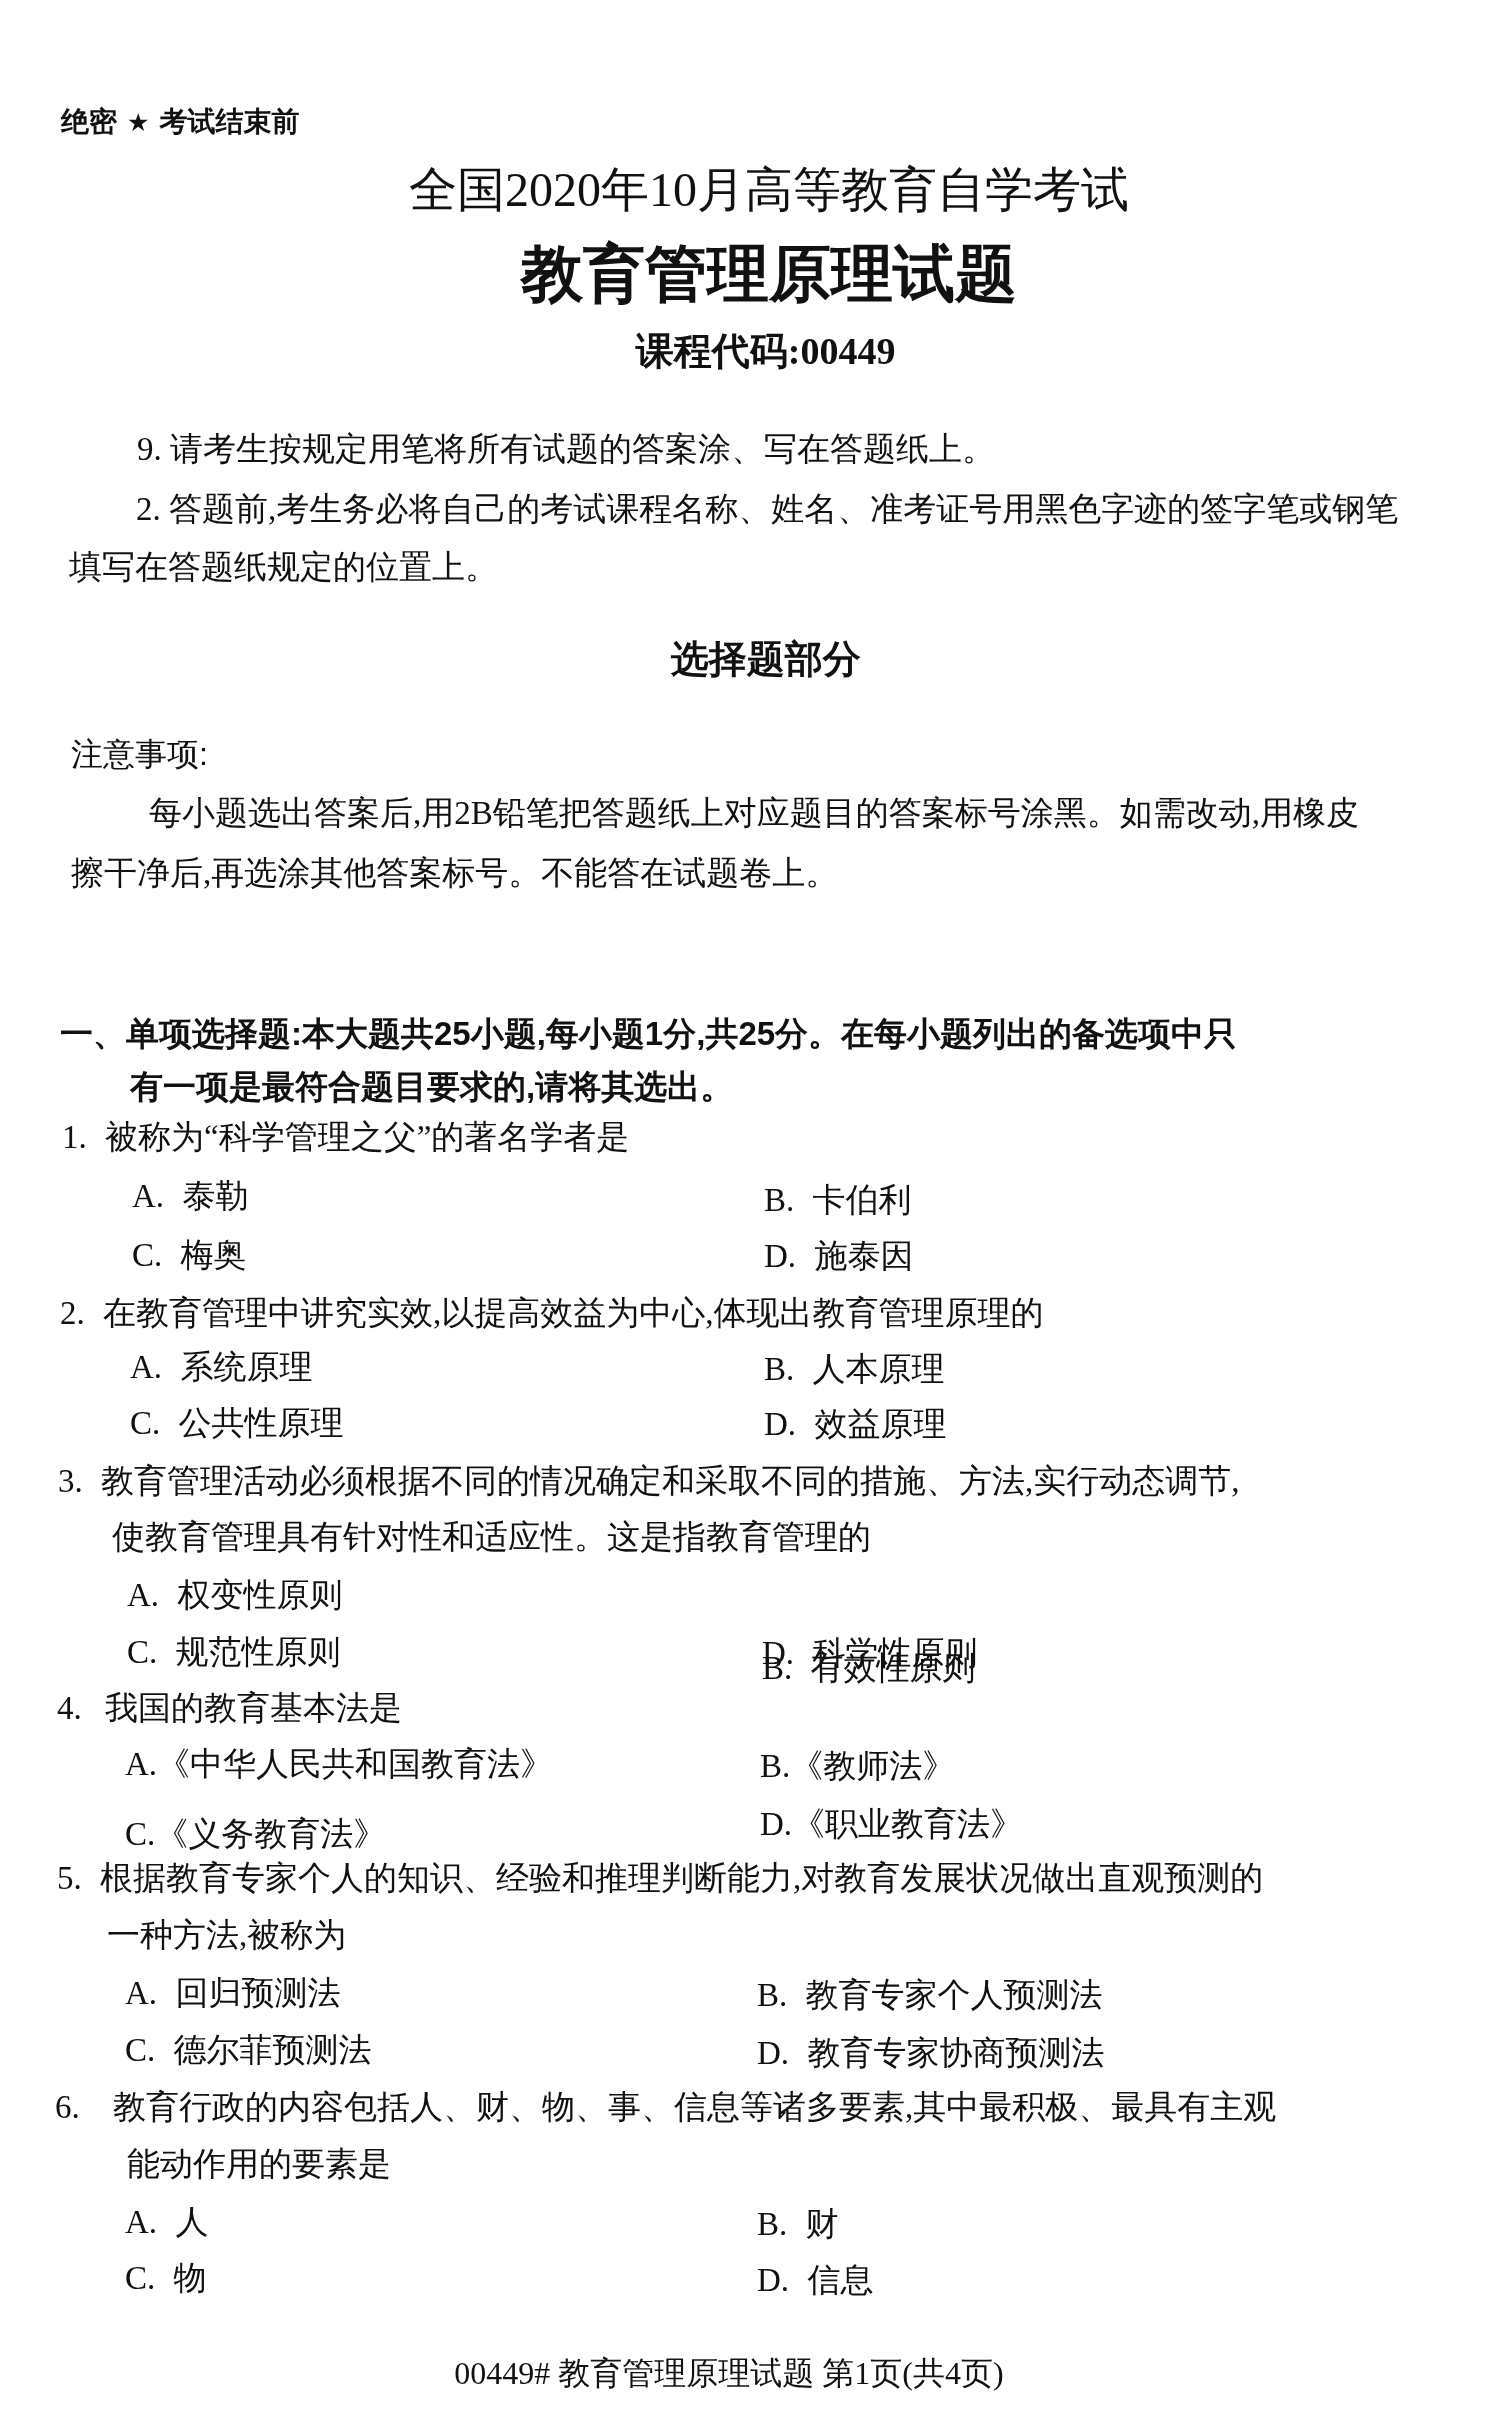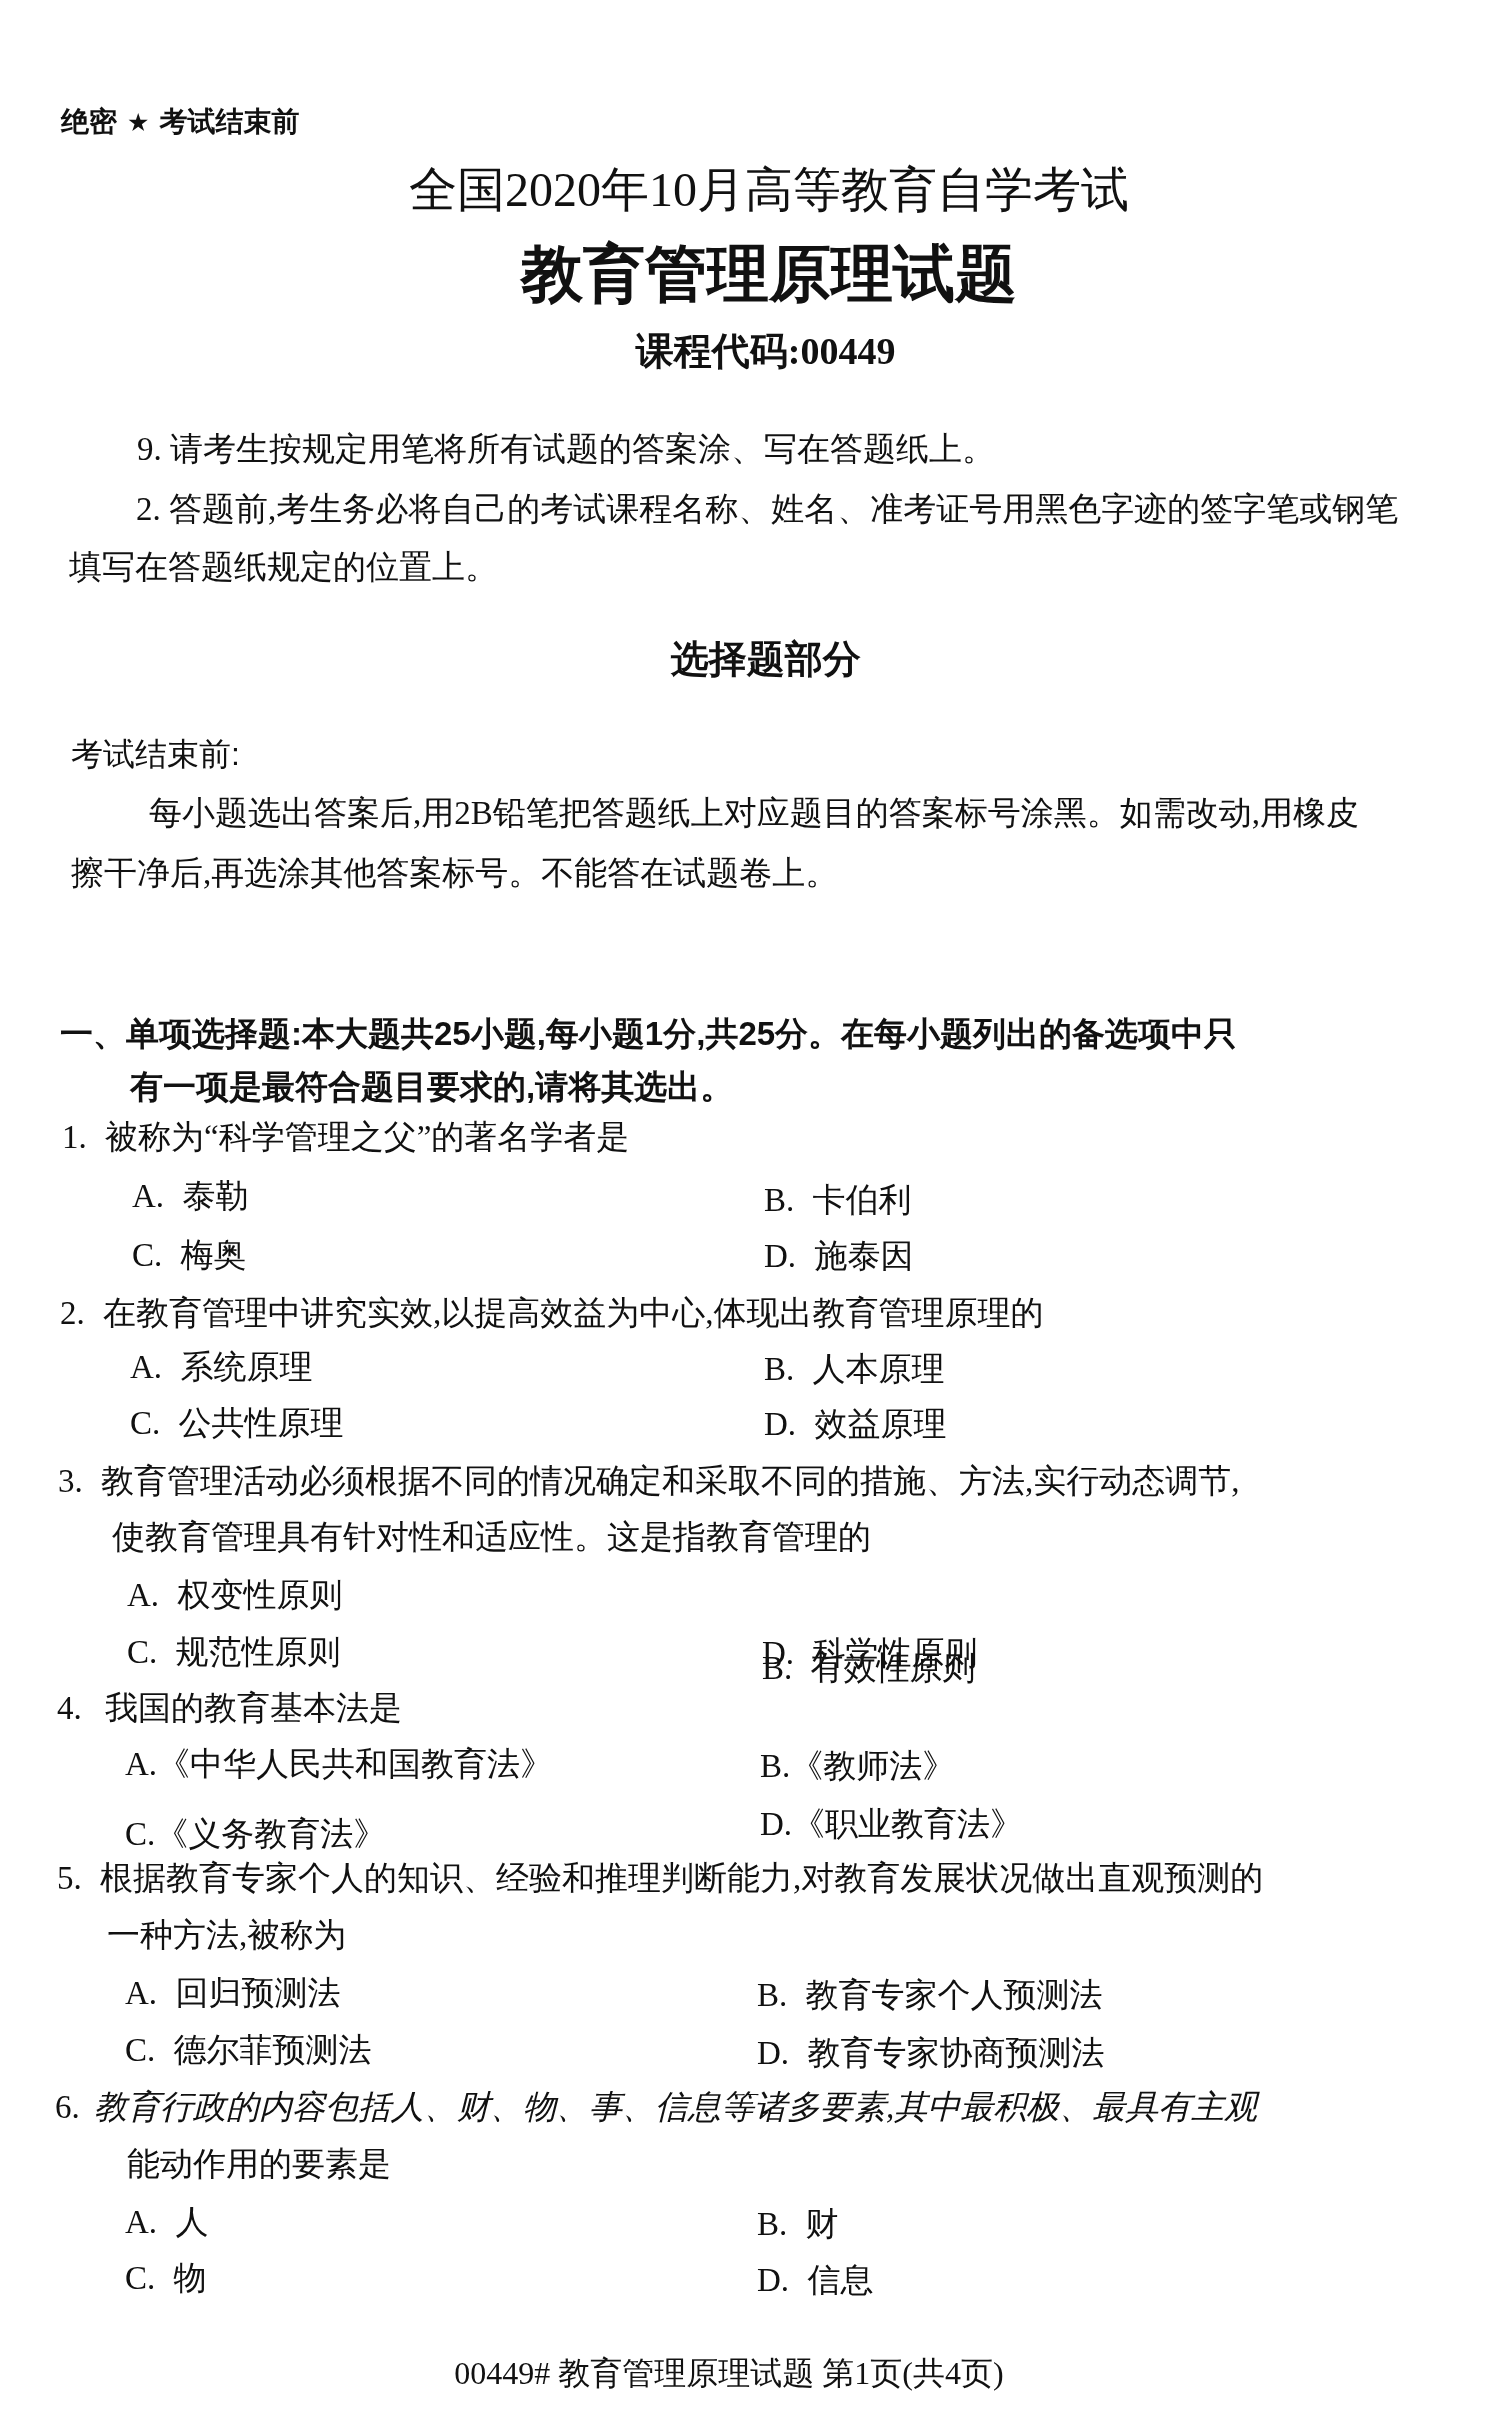--- a/index.html
+++ b/index.html
@@ -28,21 +28,21 @@
 
 <div class="line title1" style="top:166px; left:15px;">全国2020年10月高等教育自学考试</div>
 <div class="line title2" style="top:243px; left:15px;">教育管理原理试题</div>
 <div class="line code" style="top:332px; left:11.7px;">课程代码:00449</div>
 
 <div class="line body-text" style="left:137px; top:433px;">9. 请考生按规定用笔将所有试题的答案涂、写在答题纸上。</div>
 <div class="line body-text" style="left:136px; top:493px;">2. 答题前,考生务必将自己的考试课程名称、姓名、准考证号用黑色字迹的签字笔或钢笔</div>
 <div class="line body-text" style="left:69px; top:551px;">填写在答题纸规定的位置上。</div>
 
 <div class="line part-title" style="top:640px; left:11.7px;">选择题部分</div>
-<div class="line notes-label" style="left:71px; top:738px;">考试结束前:</div>
+<div class="line notes-label" style="left:71px; top:738px;">注意事项:</div>
 <div class="line body-text" style="left:149px; top:797px;">每小题选出答案后,用2B铅笔把答题纸上对应题目的答案标号涂黑。如需改动,用橡皮</div>
 <div class="line body-text" style="left:71px; top:857px;">擦干净后,再选涂其他答案标号。不能答在试题卷上。</div>
 
 <div class="line section-head" style="left:60px; top:1017px;">一、单项选择题:本大题共25小题,每小题1分,共25分。在每小题列出的备选项中只</div>
 <div class="line section-head" style="left:130px; top:1070px;">有一项是最符合题目要求的,请将其选出。</div>
 
 <div class="line body-text" style="left:62px; top:1121px;">
   <span>1.</span>
   <span style="margin-left:10px;">被称为“科学管理之父”的著名学者是</span>
 </div>
@@ -124,21 +124,21 @@
 </div>
 <div class="line body-text" style="left:125px; top:2034px;">
   <span class="opt-key">C.</span><span class="opt-text">德尔菲预测法</span>
 </div>
 <div class="line body-text" style="left:757px; top:2037px;">
   <span class="opt-key">D.</span><span class="opt-text">教育专家协商预测法</span>
 </div>
 
 <div class="line body-text" style="left:55px; top:2091px;">
   <span>6.</span>
-  <span style="margin-left:6px;font-style:italic;">教育行政的内容包括人、财、物、事、信息等诸多要素,其中最积极、最具有主观</span>
+  <span style="margin-left:25px;">教育行政的内容包括人、财、物、事、信息等诸多要素,其中最积极、最具有主观</span>
 </div>
 <div class="line body-text" style="left:127px; top:2148px;text-align:center;">能动作用的要素是</div>
 <div class="line body-text" style="left:125px; top:2206px;">
   <span class="opt-key">A.</span><span class="opt-text">人</span>
 </div>
 <div class="line body-text" style="left:757px; top:2208px;">
   <span class="opt-key">B.</span><span class="opt-text">财</span>
 </div>
 <div class="line body-text" style="left:125px; top:2262px;">
   <span class="opt-key">C.</span><span class="opt-text">物</span>

